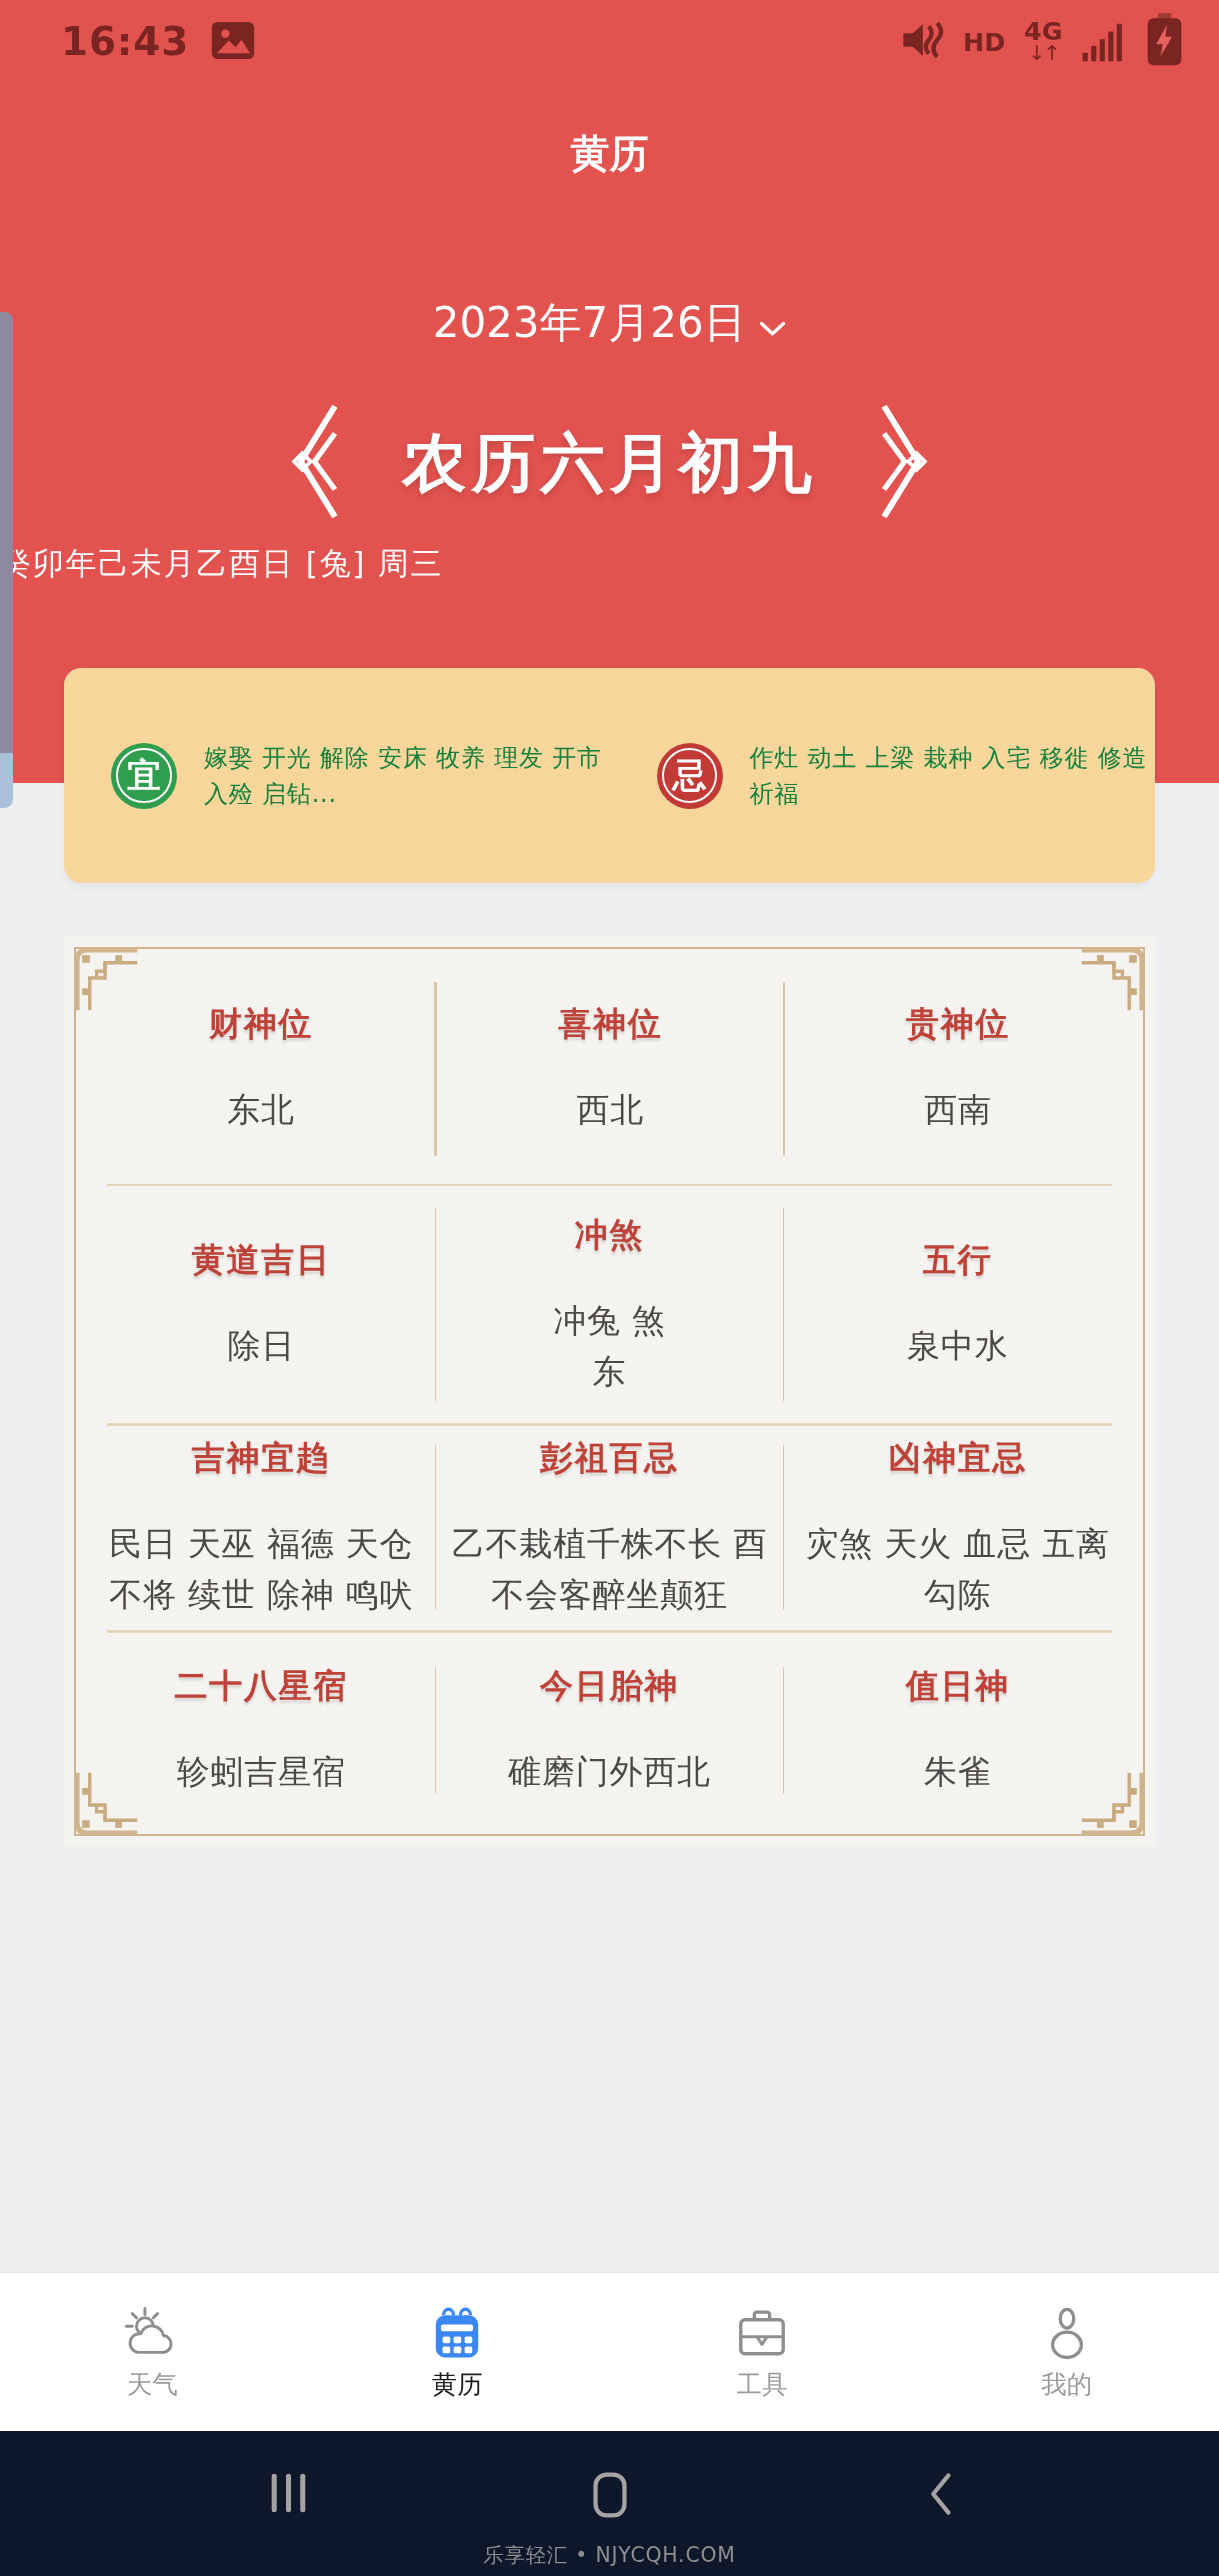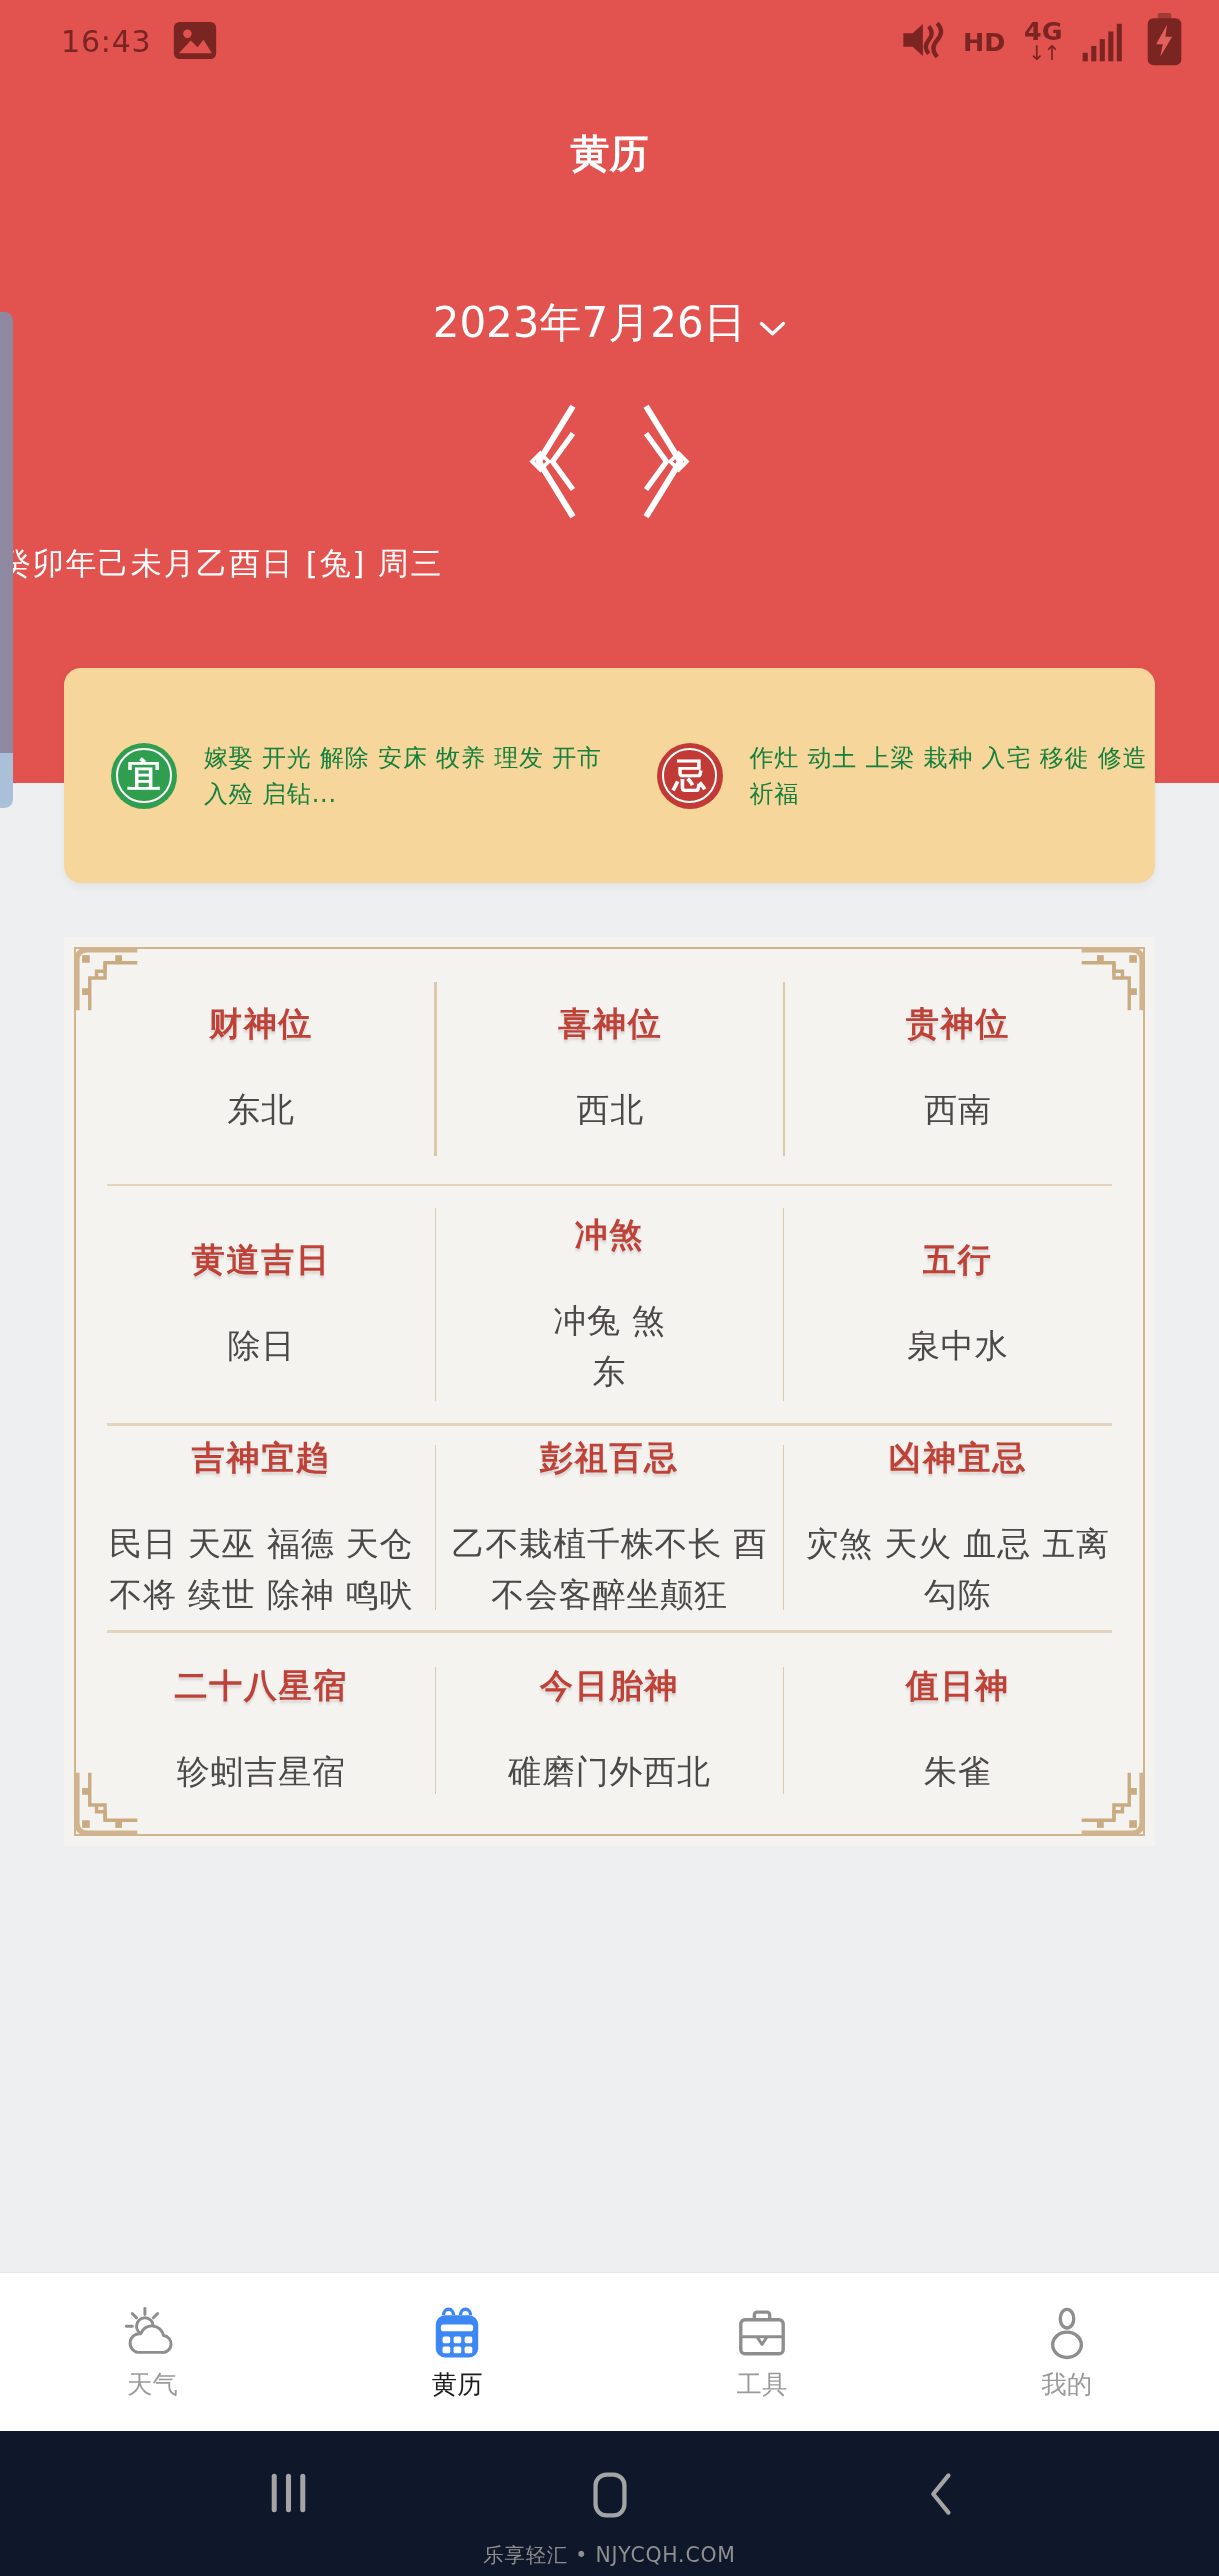--- a/index.html
+++ b/index.html
@@ -2,21 +2,21 @@
 <html style="font-size:13.6px"><head>
 <meta charset="utf-8">
 <style>
   html,body{margin:0;padding:0;background:#eeeff1;font-family:"DejaVu Sans","Liberation Sans",sans-serif;}
   #screen{position:relative;width:1219px;height:2576px;overflow:hidden;background:#eeeff1;}
 
   
   #red-header{position:absolute;left:0;top:0;width:1219px;height:783px;background:#e2524f;}
   .status-bar{position:absolute;left:0;top:8.5px;width:1219px;height:66px;display:flex;align-items:center;justify-content:space-between;padding:0 36px 0 61px;box-sizing:border-box;color:#7b2523;}
   .sb-left{display:flex;align-items:center;gap:22px;}
-  .sb-time{font-size:30px;letter-spacing:0.8px;}
+  .sb-time{font-size:39px;letter-spacing:0.8px;font-weight:bold;}
   .sb-right{display:flex;align-items:center;gap:18.7px;}
   .sb-hd{font-size:25.4px;font-weight:700;}
   .sb-4g{display:flex;flex-direction:column;align-items:center;line-height:1;}
   .sb-4g .g{font-size:25.4px;font-weight:700;}
   .sb-4g .ar{font-size:20.4px;margin-top:-1.7px;letter-spacing:-1.7px;}
   .app-title{position:absolute;left:0;top:127px;width:100%;text-align:center;color:#fff;font-size:39px;font-weight:700;}
   .date-row{position:absolute;left:0;top:295px;width:100%;display:flex;align-items:center;justify-content:center;gap:13.6px;color:#fff;font-size:42px;cursor:pointer;}
   .lunar-row{position:absolute;left:0;top:392px;width:100%;display:flex;align-items:center;justify-content:center;gap:61px;}
   .lunar-title{color:#fff;font-size:64px;font-weight:700;letter-spacing:5.1px;text-shadow:0 3.4px 6.8px rgba(0,0,0,.14);}
   .ganzhi{position:absolute;left:0;top:543px;width:100%;text-align:left;color:#fff;font-size:31px;letter-spacing:1.7px;}
@@ -131,20 +131,21 @@
     </div>
 
     <div class="lunar-row">
       <span>
         <svg width="53" height="139" viewBox="0 0 70 170">
             <path d="M62 12 L17 85 L62 158" fill="none" stroke="#fff" stroke-width="8"></path>
             <path d="M62 48 L35 85 L62 122" fill="none" stroke="#fff" stroke-width="7"></path>
             <path d="M8 85 l11 -11 l11 11 l-11 11 z" fill="none" stroke="#fff" stroke-width="5"></path>
           </svg>
       </span>
+      <span class="lunar-title">农历六月初九</span>
       <span>
         <svg width="53" height="139" viewBox="0 0 70 170" style="transform:scaleX(-1)">
             <path d="M62 12 L17 85 L62 158" fill="none" stroke="#fff" stroke-width="8"></path>
             <path d="M62 48 L35 85 L62 122" fill="none" stroke="#fff" stroke-width="7"></path>
             <path d="M8 85 l11 -11 l11 11 l-11 11 z" fill="none" stroke="#fff" stroke-width="5"></path>
           </svg>
       </span>
     </div>
 
     <div class="ganzhi">癸卯年己未月乙酉日 [兔] 周三</div>

